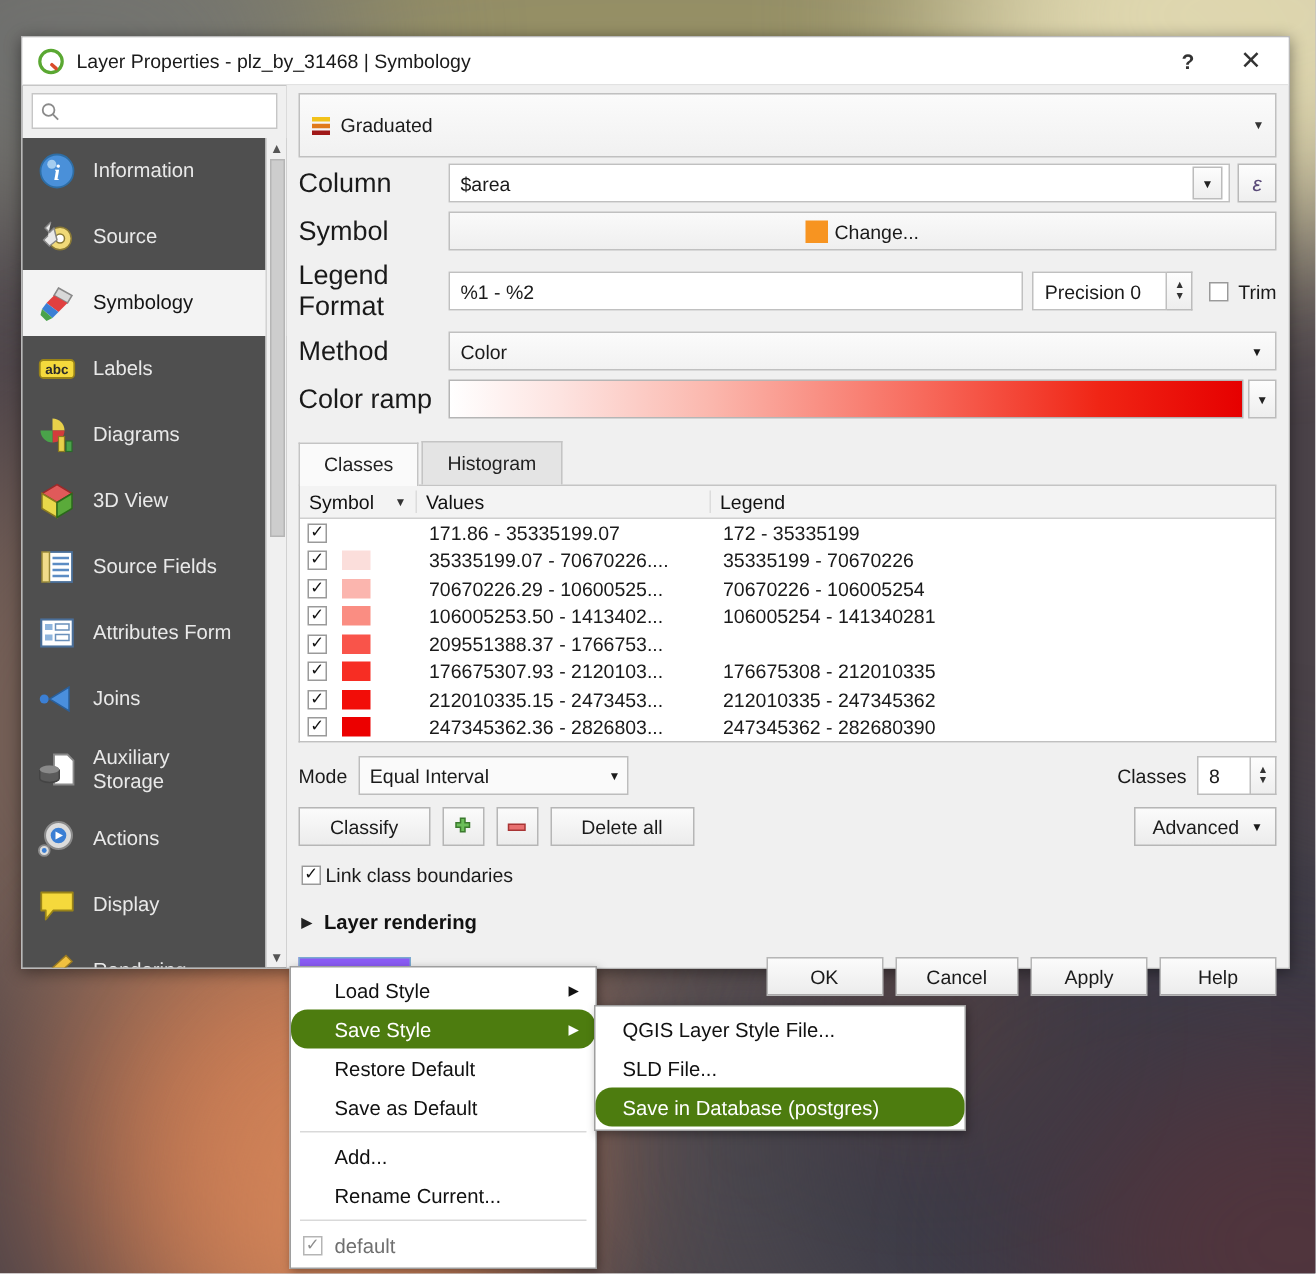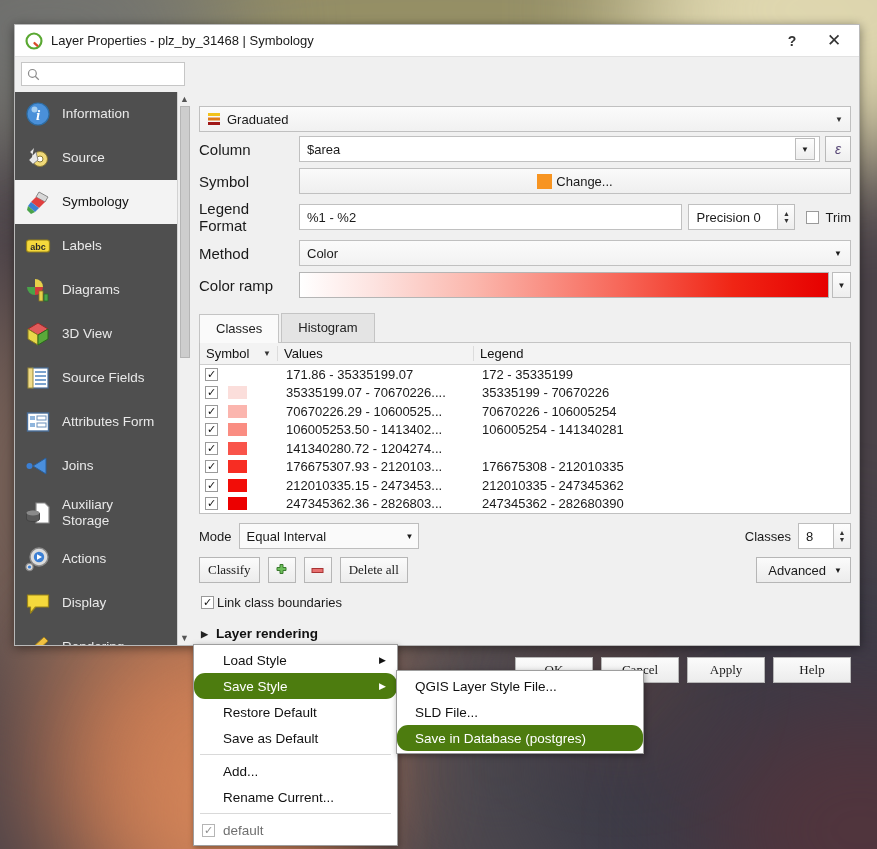--- a/index.html
+++ b/index.html
@@ -76,30 +76,30 @@
   .nav-scroll .thumb {
     position:absolute; top:14px; left:2px; width:10px; height:252px;
     background:#cdcdcd; border:1px solid #b5b5b5;
   }
 
   
   .panel { flex:1 1 auto; background:#f0f0f0; display:flex; flex-direction:column; min-width:0; padding:0; }
 
   .renderer-row { padding:5px 8px 4px 8px; }
   .combo {
-    height:26px; background:#fafafa; border:1px solid #c0c0c0;
-    display:flex; align-items:center; padding:0 2px 0 7px; font-size:13px;margin-top:44px;
+    height:43px; background:#fafafa; border:1px solid #c0c0c0;
+    display:flex; align-items:center; padding:0 2px 0 7px; font-size:13px;
   }
   .combo .txt { flex:1 1 auto; white-space:nowrap; overflow:hidden; }
   .combo .arrow { width:18px; text-align:center; font-size:8px; color:#333; flex:0 0 18px; }
   .combo.framed { background:linear-gradient(#fbfbfb,#f1f1f1); }
 
   .form { padding:0 8px; }
   .frow { display:flex; align-items:center; margin-bottom:6px; }
-  .flabel { width:100px; flex:0 0 100px; font-size:15px; }
+  .flabel { width:100px; flex:0 0 100px; font-size:18px; }
   .finput {
     flex:1 1 auto; height:26px; background:#fff; border:1px solid #c0c0c0;
     display:flex; align-items:center; padding:0 2px 0 7px; font-size:13px; min-width:0;
   }
   .finput .txt { flex:1 1 auto; white-space:nowrap; overflow:hidden; }
   .dropbtn {
     width:20px; height:22px; margin:0 2px; background:linear-gradient(#fdfdfd,#eee);
     border:1px solid #bcbcbc; display:flex; align-items:center; justify-content:center;
     font-size:8px; color:#222; flex:0 0 20px;
   }
@@ -173,23 +173,23 @@
   }
   .mode-combo .txt { flex:1 1 auto; }
   .classes-label { font-size:13px; margin-right:7px; }
   .classes-box {
     width:36px; flex:0 0 36px; height:26px; background:#fff; border:1px solid #bdbdbd;
     display:flex; align-items:center; padding-left:7px; font-size:13px;
   }
 
   .btn-row { display:flex; align-items:center; gap:8px; margin:8px 8px 0 8px; }
   .btn {
-    height:26px; padding:0 8px; background:linear-gradient(#fbfbfb,#ececec);
+    height:26px; padding:0 20px; background:linear-gradient(#fbfbfb,#ececec);
     border:1px solid #b6b6b6; display:flex; align-items:center; justify-content:center;
-    font-size:13px; color:#1a1a1a;font-family:Liberation Serif, serif;
+    font-size:13px; color:#1a1a1a;
   }
   .iconbtn {
     width:28px; height:26px; background:linear-gradient(#fbfbfb,#ececec); border:1px solid #b6b6b6;
     display:flex; align-items:center; justify-content:center; padding:0;
   }
   .advanced {
     height:26px; padding:0 8px 0 11px; background:linear-gradient(#fbfbfb,#ececec);
     border:1px solid #b6b6b6; display:flex; align-items:center; gap:8px; font-size:13px;
   }
   .link-row { display:flex; align-items:center; gap:3px; margin:12px 8px 0 10px; font-size:13px; }
@@ -510,21 +510,21 @@
                 <span class="swatch" style="background:#fa8d82"></span>
               </div>
               <div class="td val">106005253.50 - 1413402...</div>
               <div class="td leg">106005254 - 141340281</div>
             </div>
             <div class="trow">
               <div class="td sym">
                 <span class="chk on"></span>
                 <span class="swatch" style="background:#f9544a"></span>
               </div>
-              <div class="td val">141340280.72 - 1204274...</div>
+              <div class="td val">209551388.37 - 1766753...</div>
             </div>
             <div class="trow">
               <div class="td sym">
                 <span class="chk on"></span>
                 <span class="swatch" style="background:#f72d23"></span>
               </div>
               <div class="td val">176675307.93 - 2120103...</div>
               <div class="td leg">176675308 - 212010335</div>
             </div>
             <div class="trow">

